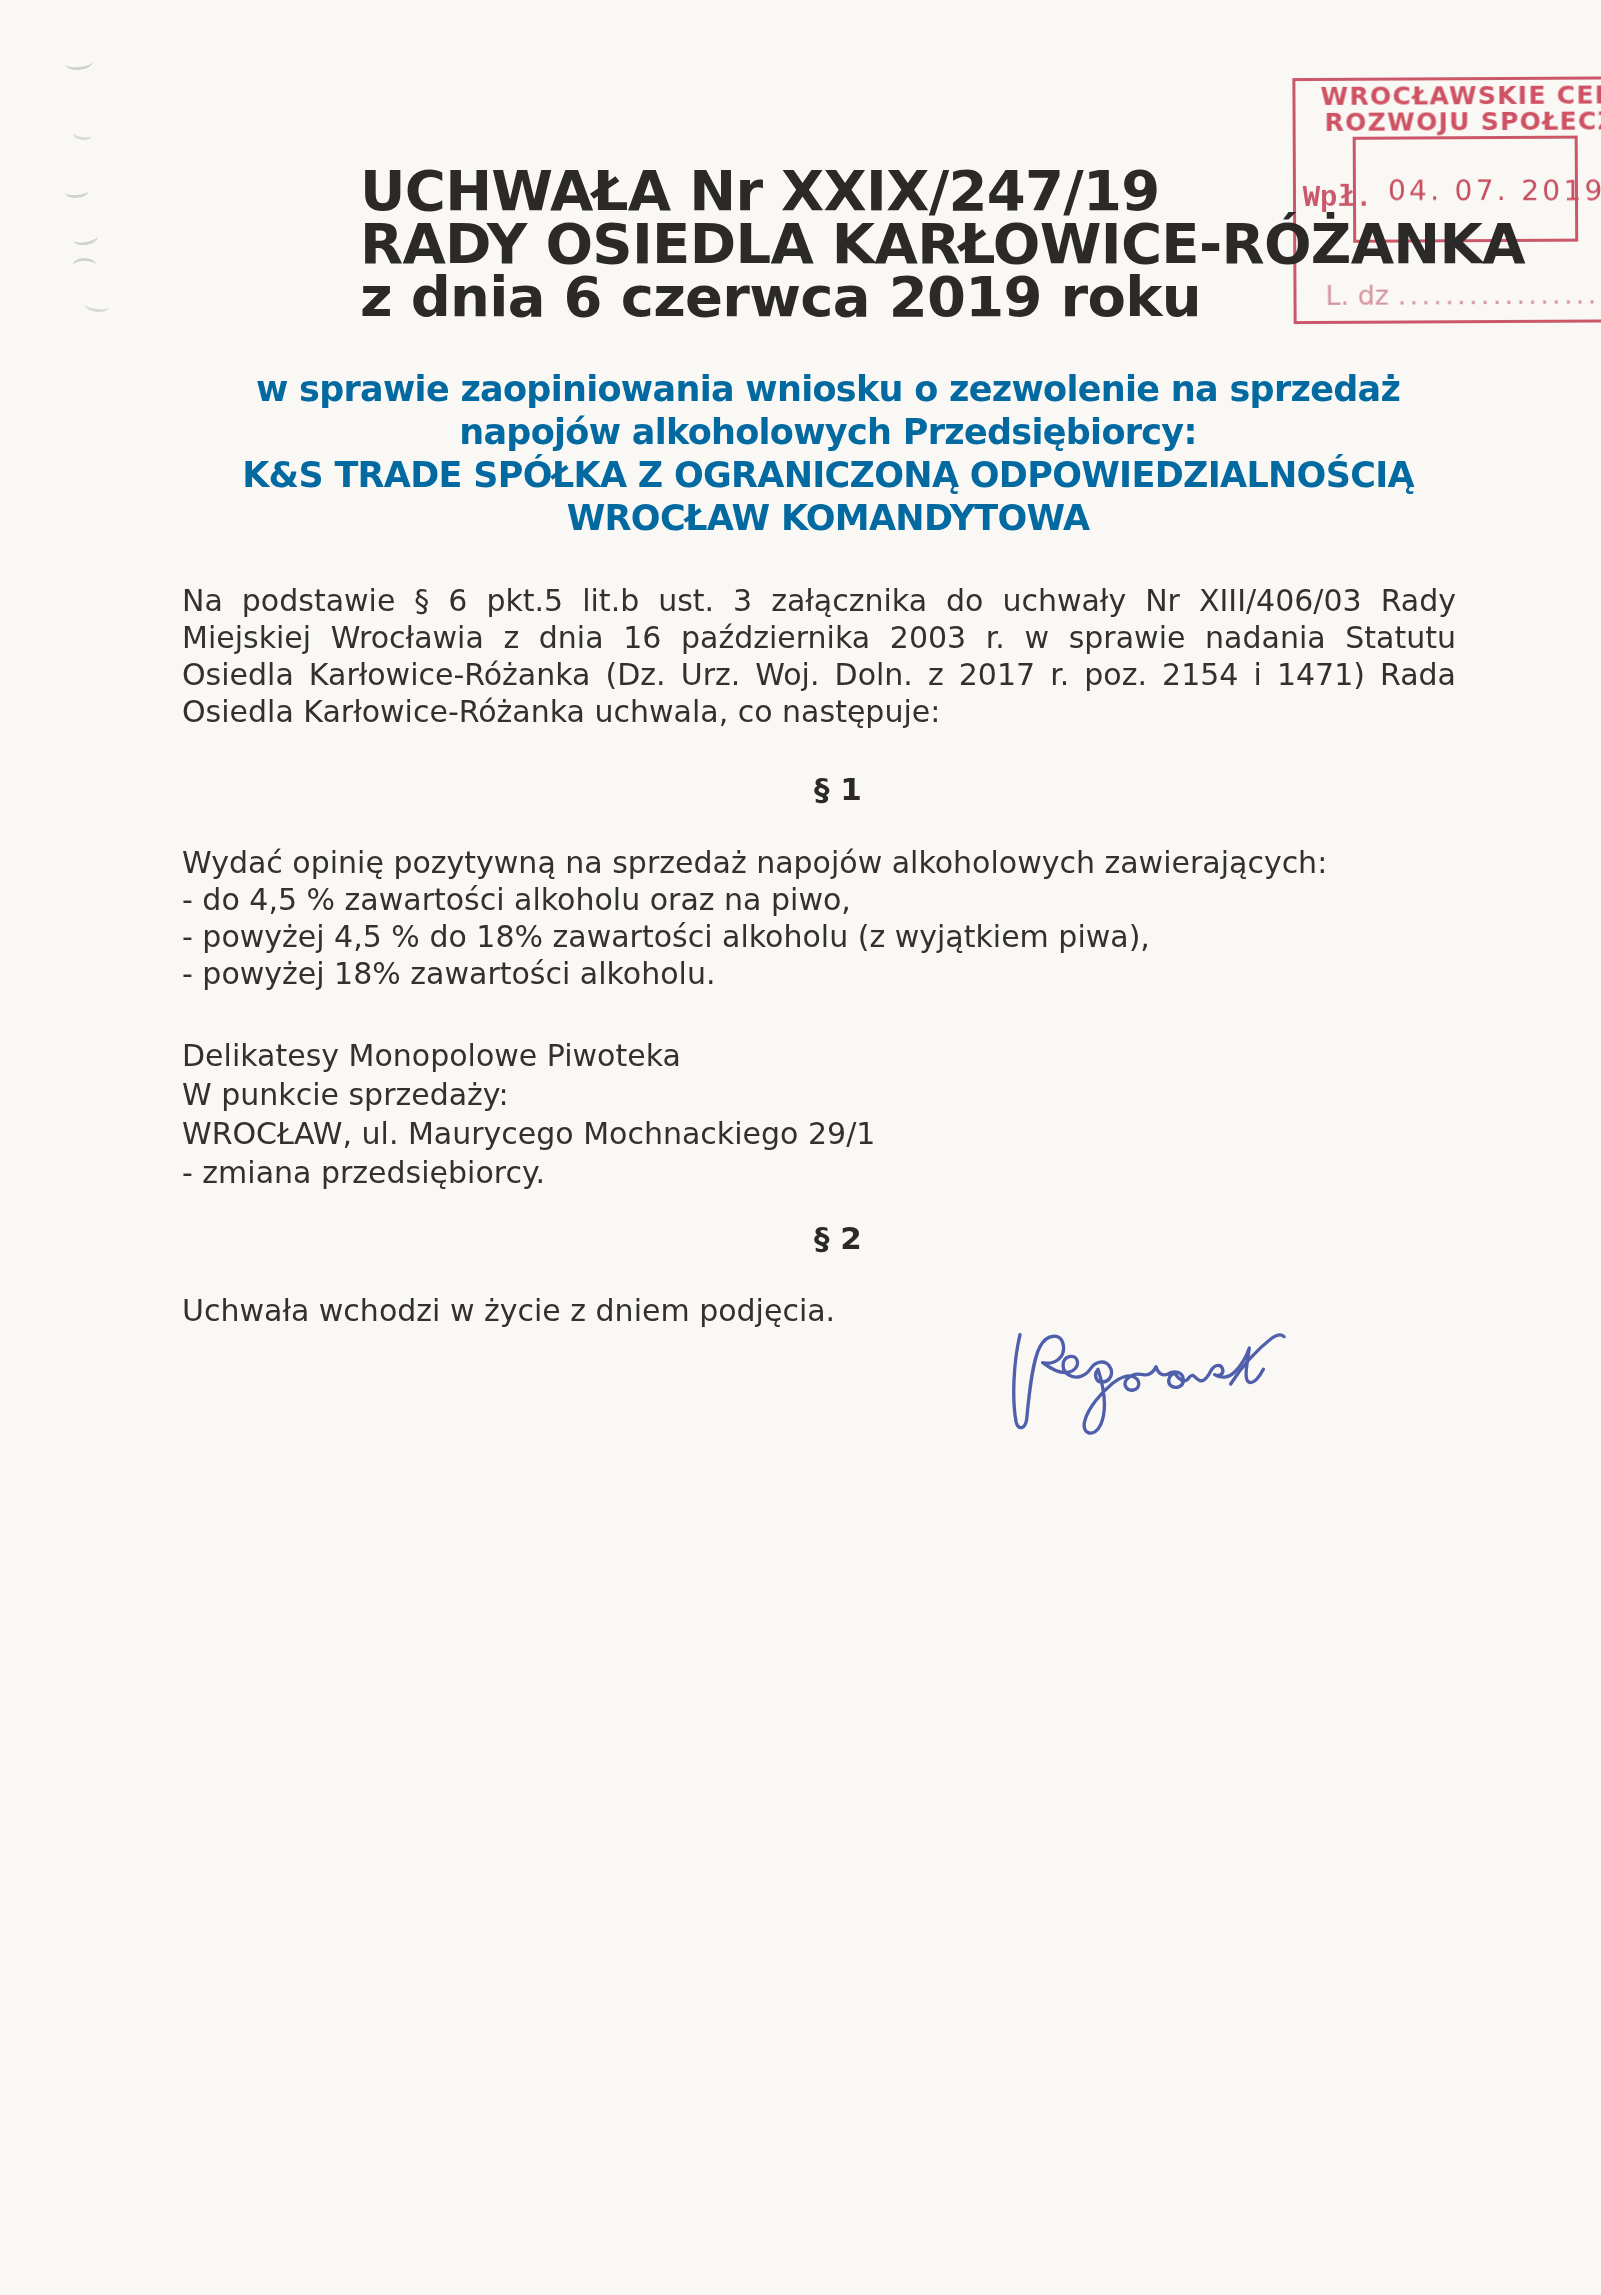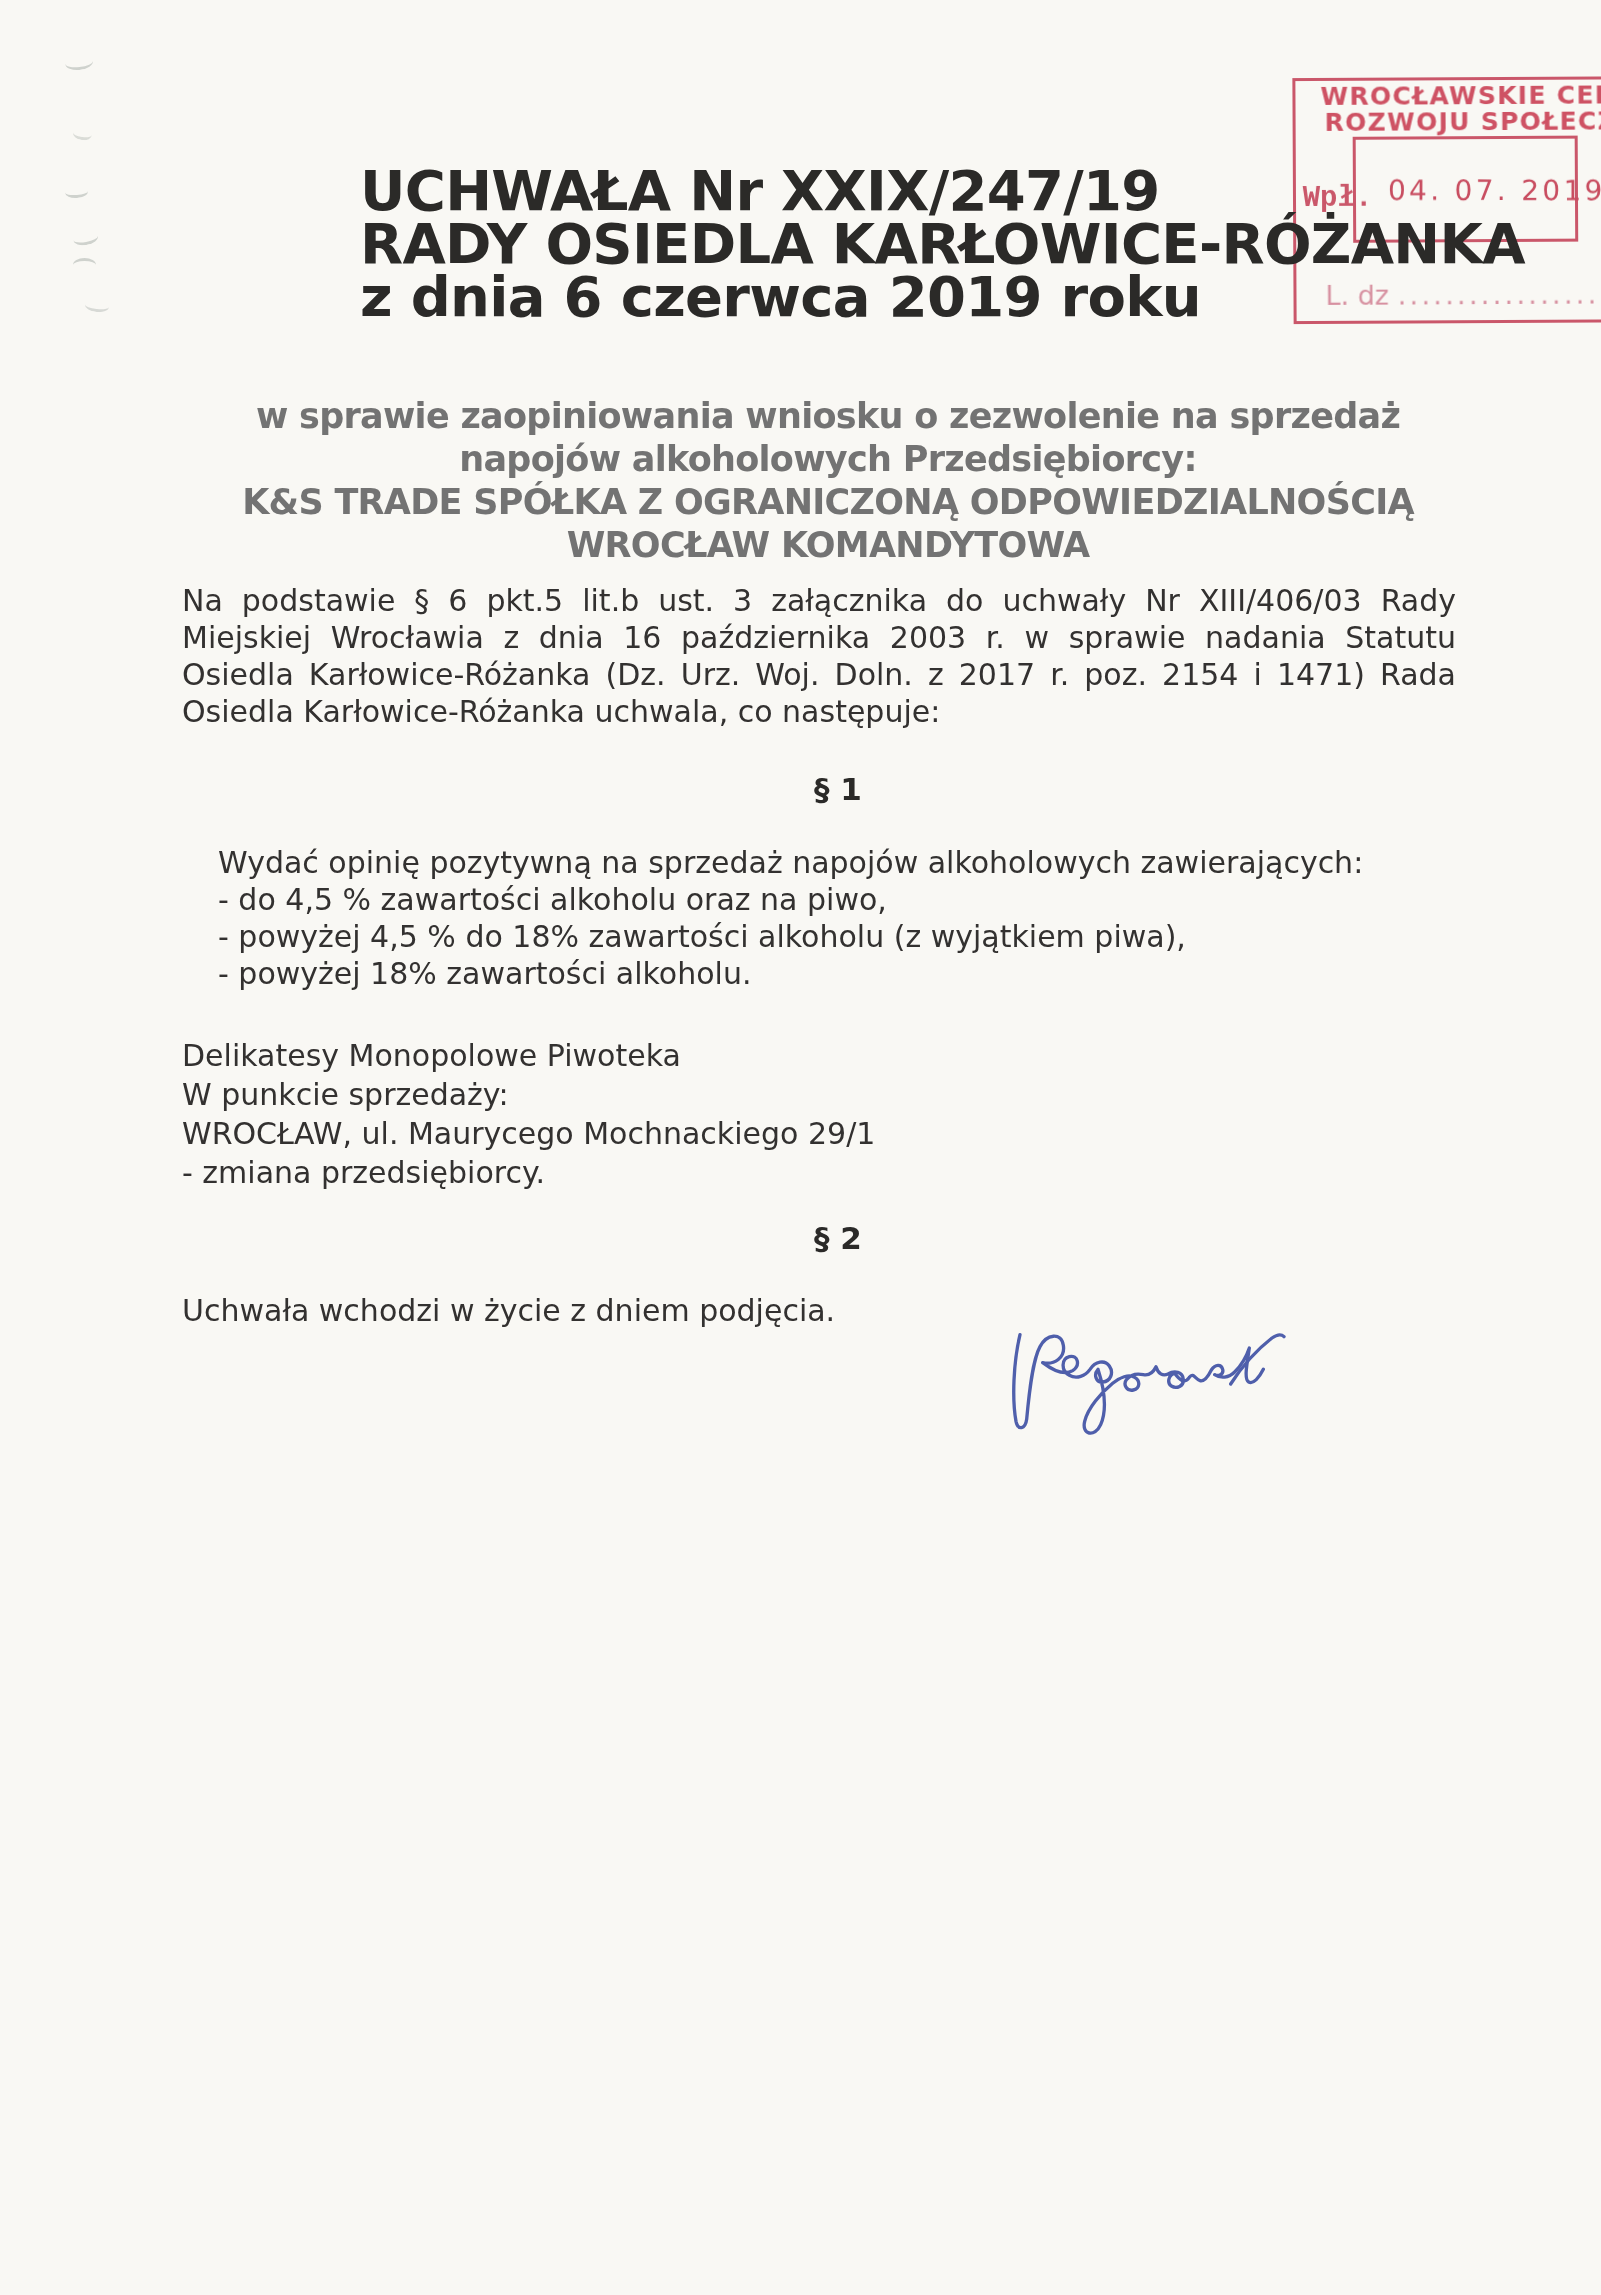--- a/index.html
+++ b/index.html
@@ -23,24 +23,23 @@
     letter-spacing: -0.7px;
     z-index: 3;
   }
   .title-block div { white-space: nowrap; }
 
   .subject-block {
     left: 214px; top: 368px; width: 1228px;
     text-align: center;
     font-weight: bold;
     font-size: 35px; line-height: 43px;
-    color: #737373;
+    color: #0369a1;
     letter-spacing: -0.7px;
     z-index: 3;
-    margin-top: 27px;
   }
   .subject-block div { white-space: nowrap; }
 
   
   .preamble {
     left: 182px; top: 582px; width: 1274px;
     font-size: 30px; line-height: 37px;
     text-align: justify;
     z-index: 3;
   }
@@ -54,21 +53,21 @@
   }
   #sec1-heading { top: 771px; }
   #sec2-heading { top: 1220px; }
 
   .text-block {
     left: 182px; width: 1308px;
     font-size: 30px; line-height: 37px;
     z-index: 3;
   }
   .text-block div { white-space: nowrap; }
-  #sec1-body { top: 844px; margin-left: 36px; }
+  #sec1-body { top: 844px; }
   #pos-block  { top: 1036px; line-height: 39px; }
   #sec2-text  { top: 1292px; }
 
   
   .stamp {
     left: 1293px; top: 77px; width: 414px; height: 240px;
     border: 3.3px solid #c64a5e;
     z-index: 1;
     transform: rotate(-0.3deg);
     opacity: 0.93;

